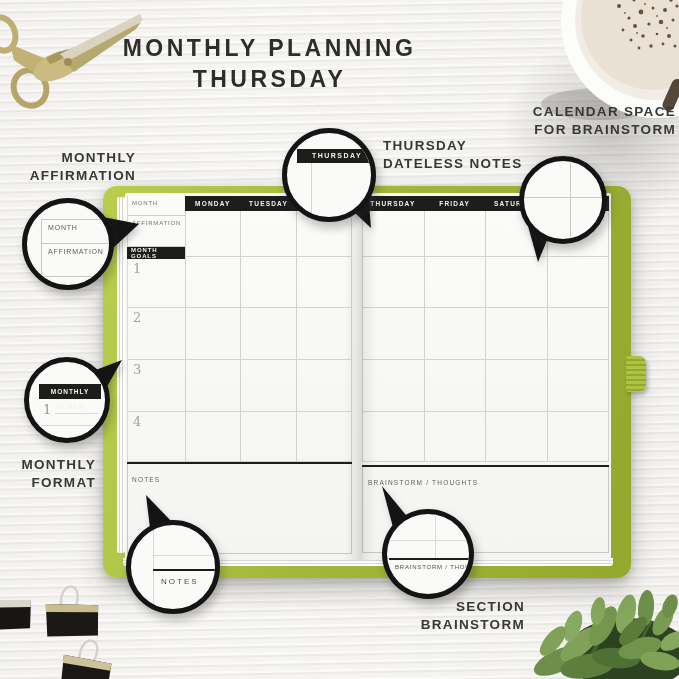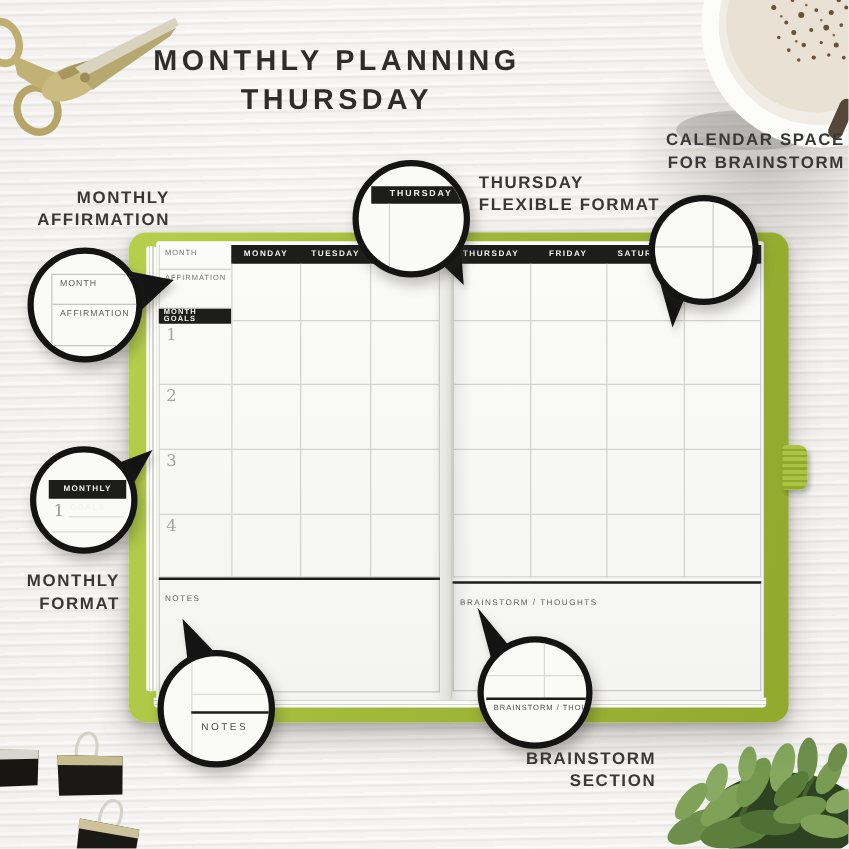--- a/index.html
+++ b/index.html
@@ -349,27 +349,27 @@
     <div class="c6-sep"></div>
     <div class="c6-txt">BRAINSTORM / THOUGH</div>
   </div>
 
   <div class="note-label lbl-aff">
     <div>MONTHLY</div>
     <div>AFFIRMATION</div>
   </div>
   <div class="note-label lbl-flex">
     <div>THURSDAY</div>
-    <div>FLEXIBLE FORMAT</div>
+    <div>DATELESS NOTES</div>
   </div>
   <div class="note-label lbl-cal">
     <div>CALENDAR SPACE</div>
     <div>FOR BRAINSTORM</div>
   </div>
   <div class="note-label lbl-goals">
     <div>MONTHLY</div>
     <div>FORMAT</div>
   </div>
   <div class="note-label lbl-brain">
+    <div>SECTION</div>
     <div>BRAINSTORM</div>
-    <div>SECTION</div>
   </div>
 </div>
 
 </body></html>

